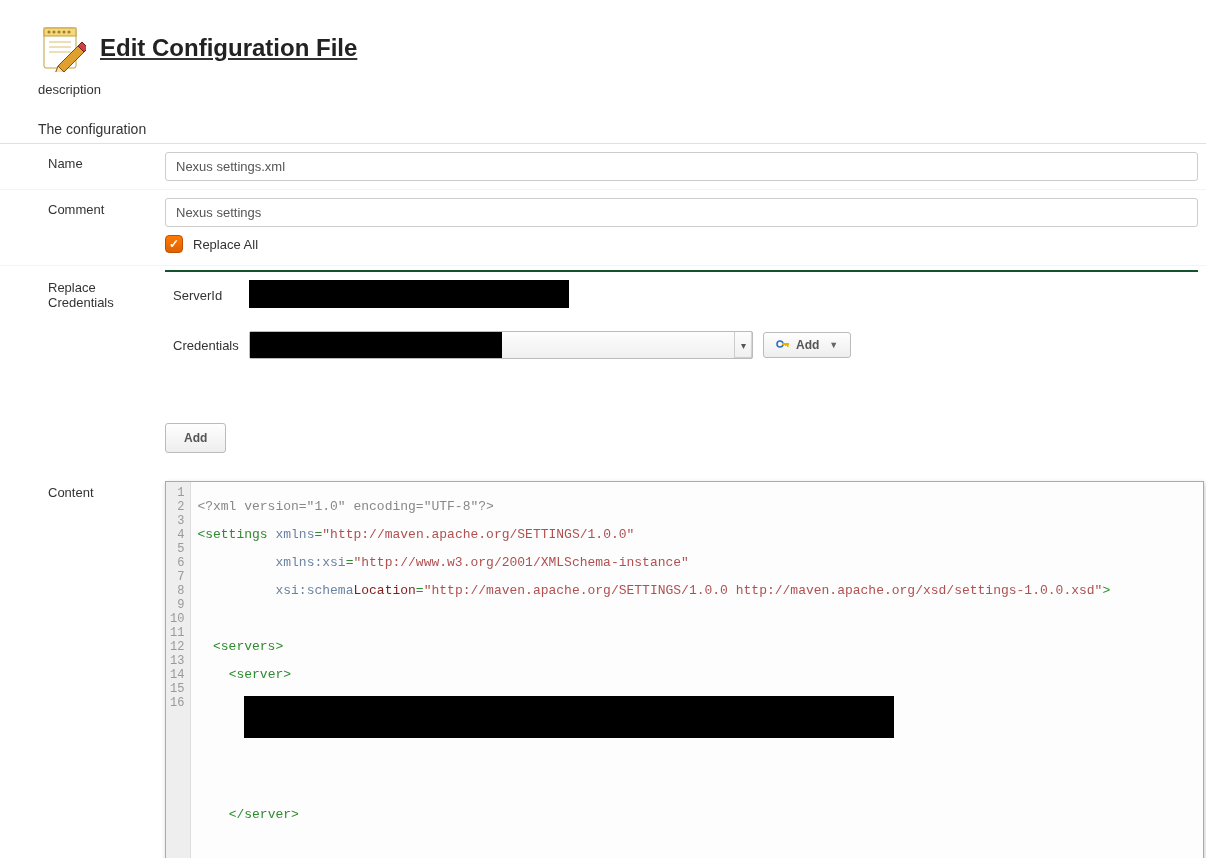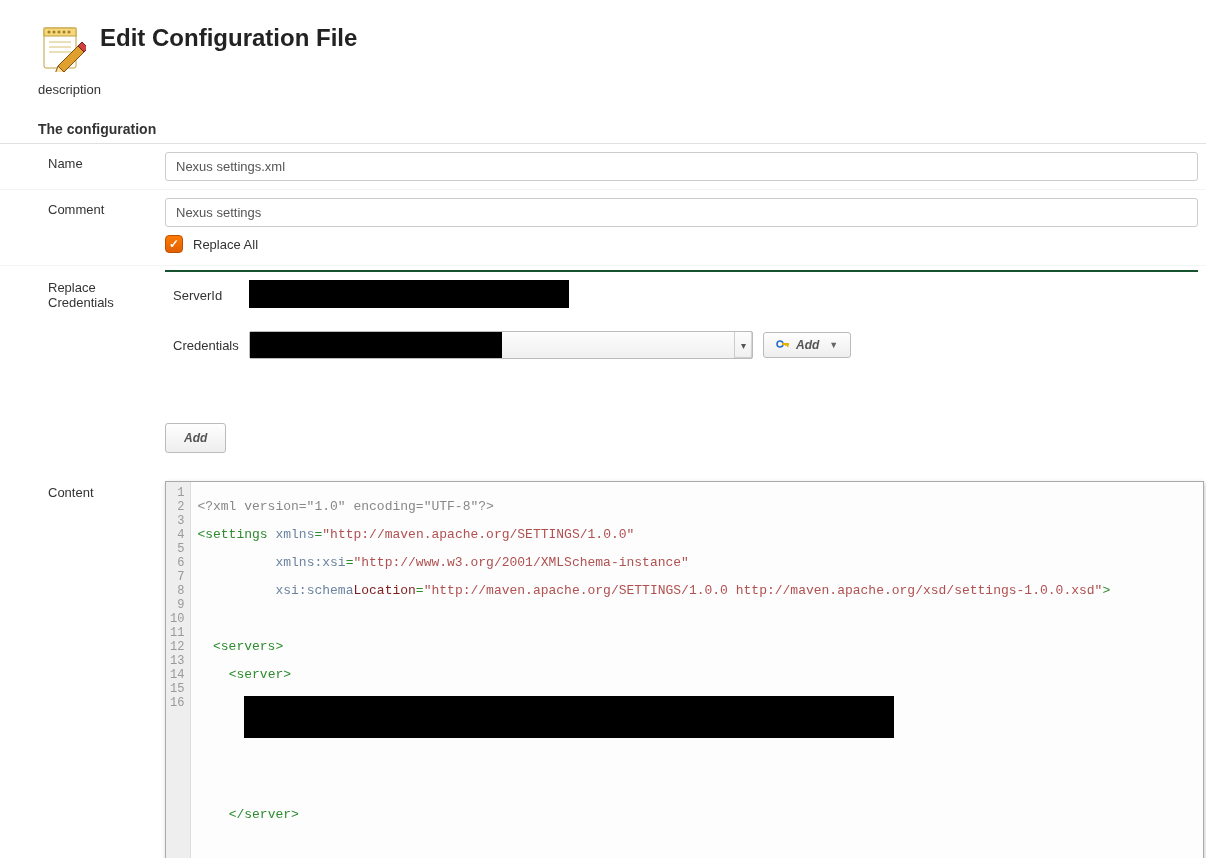--- a/index.html
+++ b/index.html
@@ -1,38 +1,38 @@
 <!DOCTYPE html>
 <html><head>
 <meta charset="utf-8">
 <style>
 * { box-sizing: border-box; margin: 0; padding: 0; }
 body { font-family: Helvetica, Arial, sans-serif; font-size: 13px; color: #333; background: #fff; }
 .container { padding: 0 0 0 0; }
-.header { display: flex; padding: 24px 0 10px 38px; }
+.header { display: flex; align-items: center; padding: 24px 0 10px 38px; text-decoration: underline; }
 .header-icon { width: 48px; height: 48px; margin-right: 14px; }
 .header h1 { font-size: 24px; font-weight: bold; color: #222; }
 .description { padding: 0 0 18px 38px; color: #333; font-size: 13px; }
-.section-title { font-weight: bold; padding: 6px 0 6px 38px; font-size: 14px; border-bottom: 1px solid #e0e0e0; }
+.section-title { font-weight: normal; padding: 6px 0 6px 38px; font-size: 14px; border-bottom: 1px solid #e0e0e0; }
 .form-row { display: flex; align-items: flex-start; border-bottom: 1px solid #f4f4f4; padding: 4px 0; }
 .form-label { width: 165px; padding: 8px 0 0 48px; color: #333; font-size: 13px; flex-shrink: 0; }
 .form-control { flex: 1; padding: 4px 8px 4px 0; }
 .text-input { width: 100%; border: 1px solid #ccc; border-radius: 3px; padding: 6px 10px; font-size: 13px; color: #555; background: #fff; }
 .redacted { background: #000; display: inline-block; }
 .checkbox-row { display: flex; align-items: center; gap: 10px; padding: 8px 0 4px 0; }
 .checkbox-icon { width: 18px; height: 18px; background: linear-gradient(#ff7a00,#e06000); border-radius: 4px; display: flex; align-items: center; justify-content: center; color: #fff; font-size: 12px; font-weight: bold; border: 1px solid #c05000; }
 .sc-table { border-top: 2px solid #14532d; margin-top: 0; }
 .sc-row { display: flex; align-items: center; padding: 8px 0; }
 .sc-label { width: 84px; padding-left: 8px; color: #333; font-size: 13px; }
 .sc-value { flex: 1; }
 .select-box { display: inline-flex; align-items: stretch; border: 1px solid #bbb; border-radius: 2px; background: linear-gradient(#fdfdfd,#f0f0f0); height: 28px; }
 .select-left { width: 252px; background: #000; }
 .select-mid { width: 232px; }
 .select-arrow { width: 18px; display:flex; align-items:center; justify-content:center; color:#555; font-size:10px; border-left:1px solid #ccc; box-shadow: inset -1px -1px 1px rgba(0,0,0,0.15); }
-.btn { display: inline-flex; align-items: center; gap: 6px; border: 1px solid #bbb; border-radius: 3px; background: linear-gradient(#fefefe,#eee); color: #555; font-size: 12px; font-weight: bold; padding: 5px 12px; cursor: pointer; font-style: italic; }
+.btn { display: inline-flex; align-items: center; gap: 6px; border: 1px solid #bbb; border-radius: 3px; background: linear-gradient(#fefefe,#eee); color: #555; font-size: 12px; font-weight: bold; padding: 5px 12px; cursor: pointer; }
 .btn-add-credential { margin-left: 10px; }
 .icon-key { display: inline-block; }
 .add-section { padding: 18px 0 0 170px; }
 .content-row { display: flex; align-items: flex-start; padding: 8px 0 0 0; }
 .code-editor { flex: 1; border: 1px solid #aaa; background: #fdfdfd; font-family: 'Courier New', monospace; font-size: 13px; position: relative; margin-right: 2px; box-shadow: 1px 2px 5px rgba(0,0,0,0.2); min-height: 290px; }
 .code-body { display: flex; }
 .gutter { background: #eee; color: #999; text-align: right; padding: 4px 6px 4px 4px; border-right: 1px solid #ddd; user-select: none; line-height: 14px; font-size: 12px; }
 .code-lines { padding: 4px 6px; line-height: 14px; white-space: pre; position: relative; }
 .code-lines .line { height: 14px; }
 .tag { color: #2e8b2e; }

